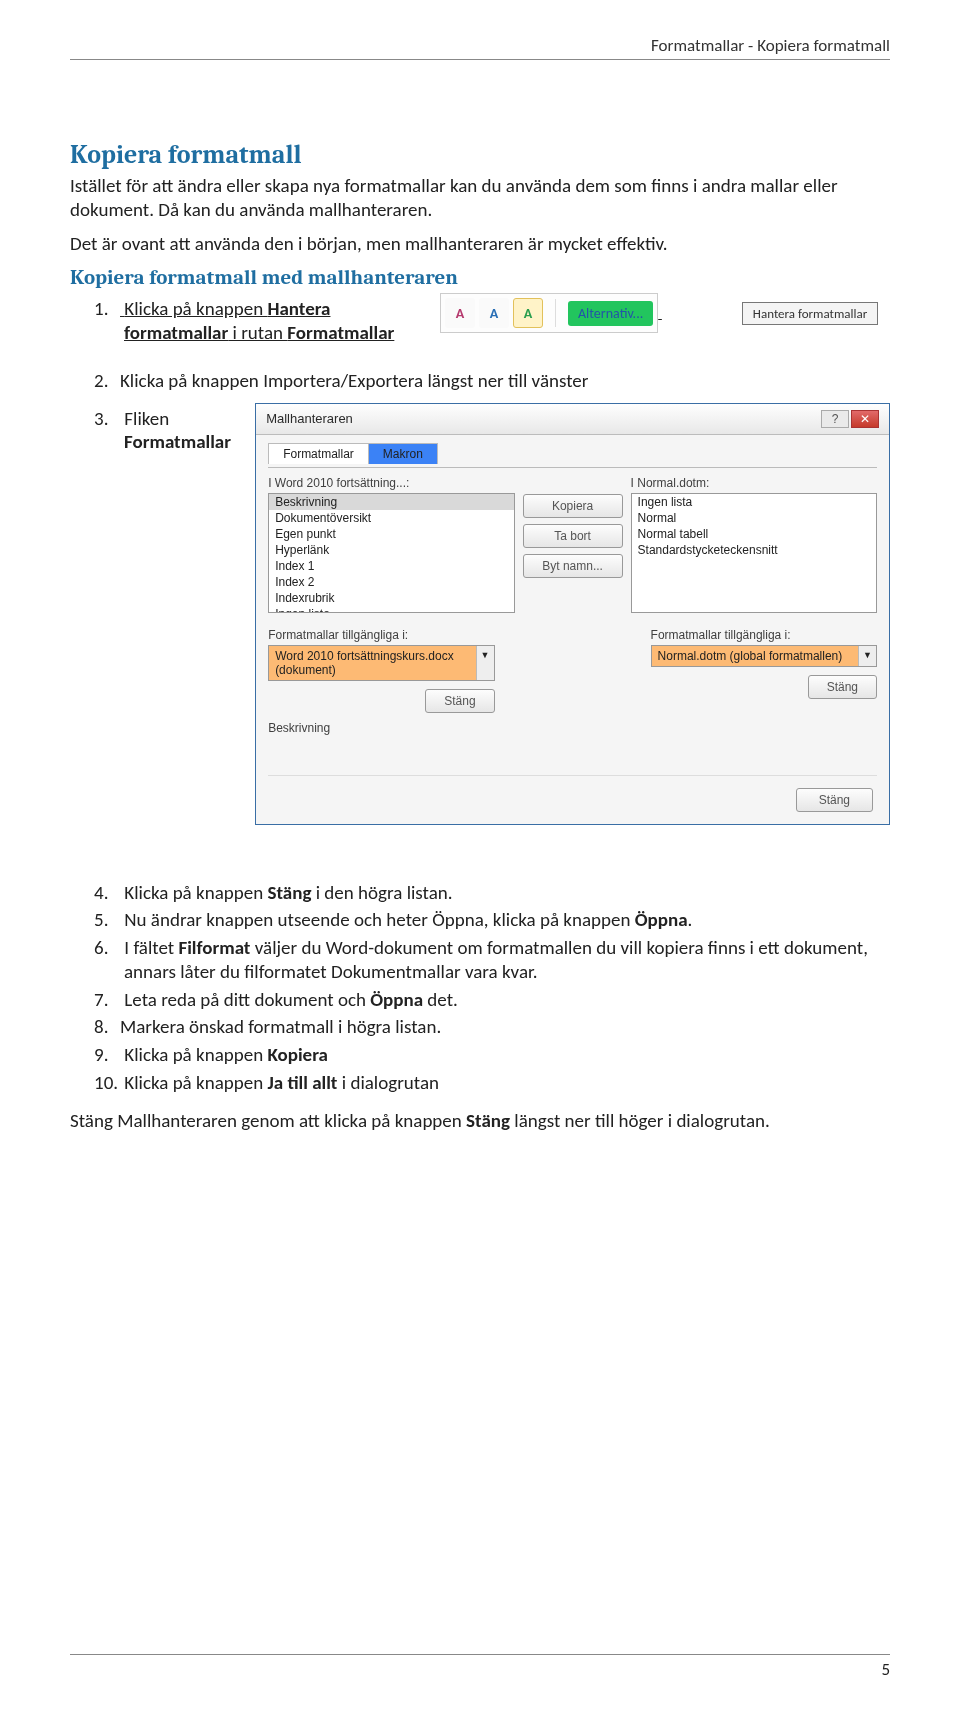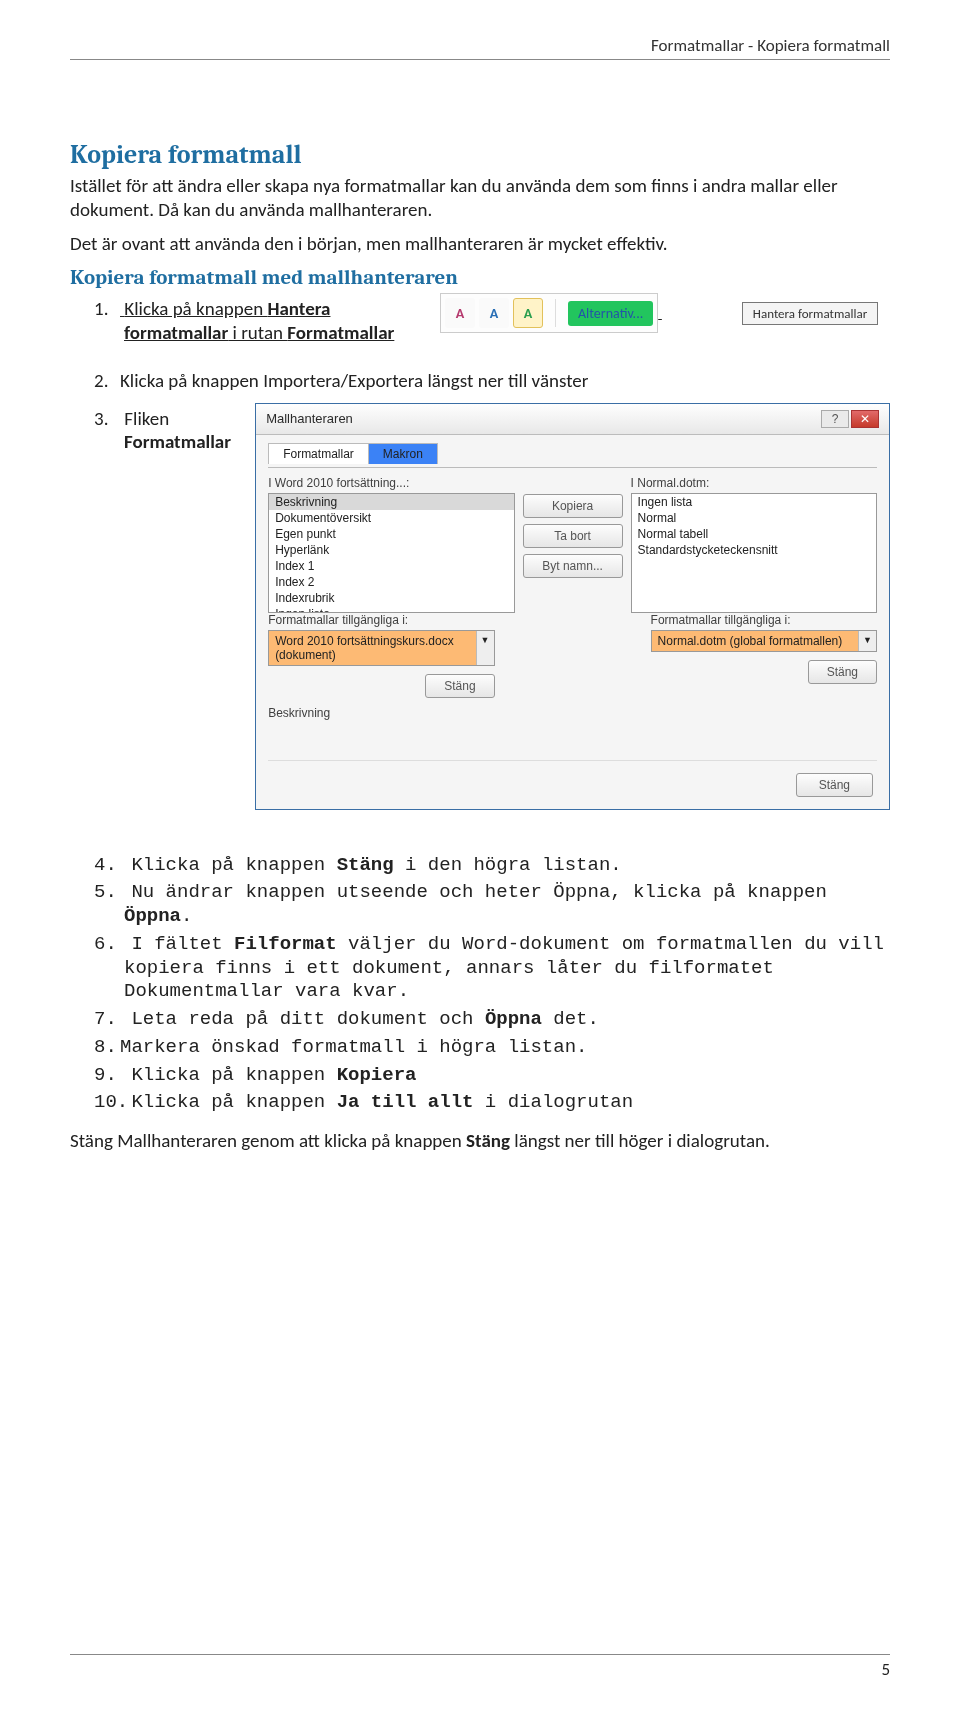--- a/index.html
+++ b/index.html
@@ -291,21 +291,21 @@
             <div class="sm-label">I Normal.dotm:</div>
             <div class="listbox">
               <div class="item">Ingen lista</div>
               <div class="item">Normal</div>
               <div class="item">Normal tabell</div>
               <div class="item">Standardstycketeckensnitt</div>
             </div>
           </div>
         </div>
 
-        <div class="twocol" style="margin-top:0;gap:28px;">
+        <div class="twocol" style="margin-top:15px;gap:28px;">
           <div class="colgrp">
             <div class="sm-label">Formatmallar tillgängliga i:</div>
             <div class="combo">
               <span>Word 2010 fortsättningskurs.docx (dokument)</span>
               <div class="caret">▼</div>
             </div>
             <div class="stang-row" style="margin-top:8px;">
               <div class="dlg-btn" style="display:inline-block; padding:4px 18px;">Stäng</div>
             </div>
           </div>
@@ -326,21 +326,21 @@
           <div class="sm-label">Beskrivning</div>
         </div>
 
         <div class="dlg-footer">
           <div class="dlg-btn" style="display:inline-block; padding:4px 22px;">Stäng</div>
         </div>
       </div>
     </div>
   </div>
 
-  <ol class="steps cont4" style="margin-top:44px;font-family:Liberation Mono, monospace;">
+  <ol class="steps cont4" style="margin-top:56px;">
     <li class="li-block">
       <span>Klicka på knappen </span><span class="bold">Stäng</span><span> i den högra listan.</span>
     </li>
     <li class="li-block">
       <span>Nu ändrar knappen utseende och heter Öppna, klicka på knappen </span><span class="bold">Öppna</span><span>.</span>
     </li>
     <li class="li-block">
       <span>I fältet </span><span class="bold">Filformat</span><span> väljer du Word-dokument om formatmallen du vill kopiera finns i ett dokument, annars låter du filformatet Dokumentmallar vara kvar.</span>
     </li>
     <li class="li-block">

